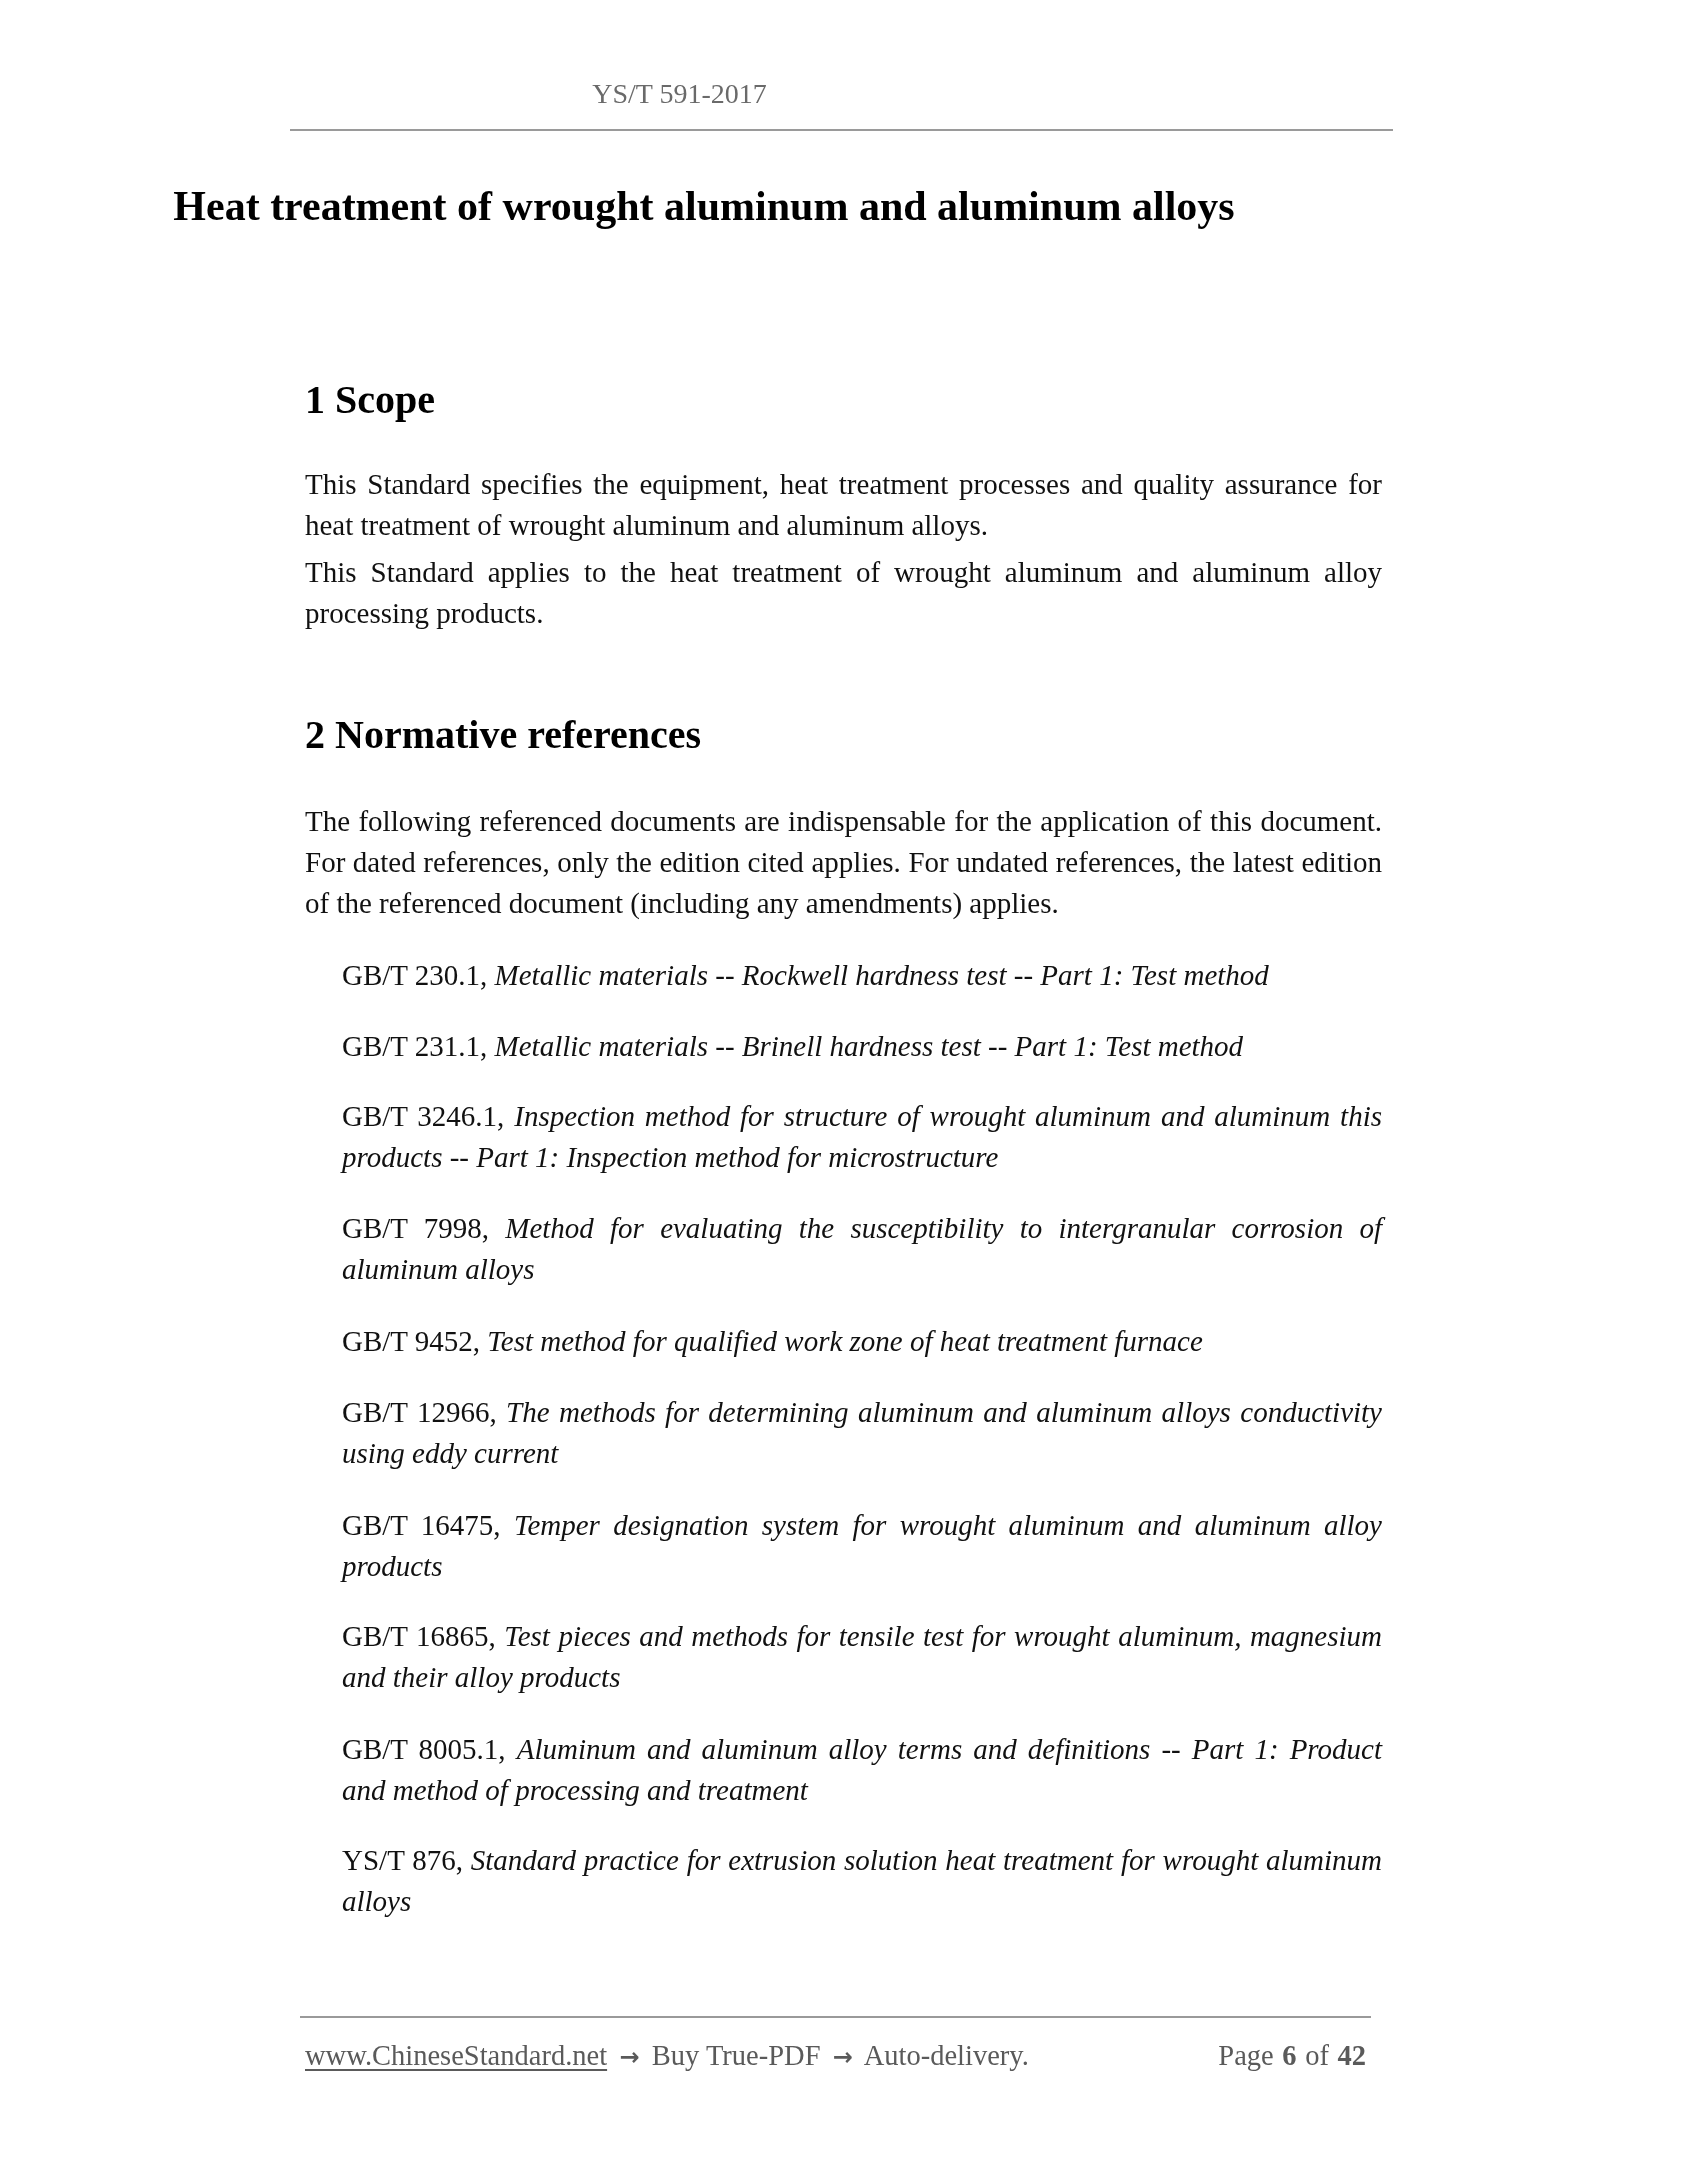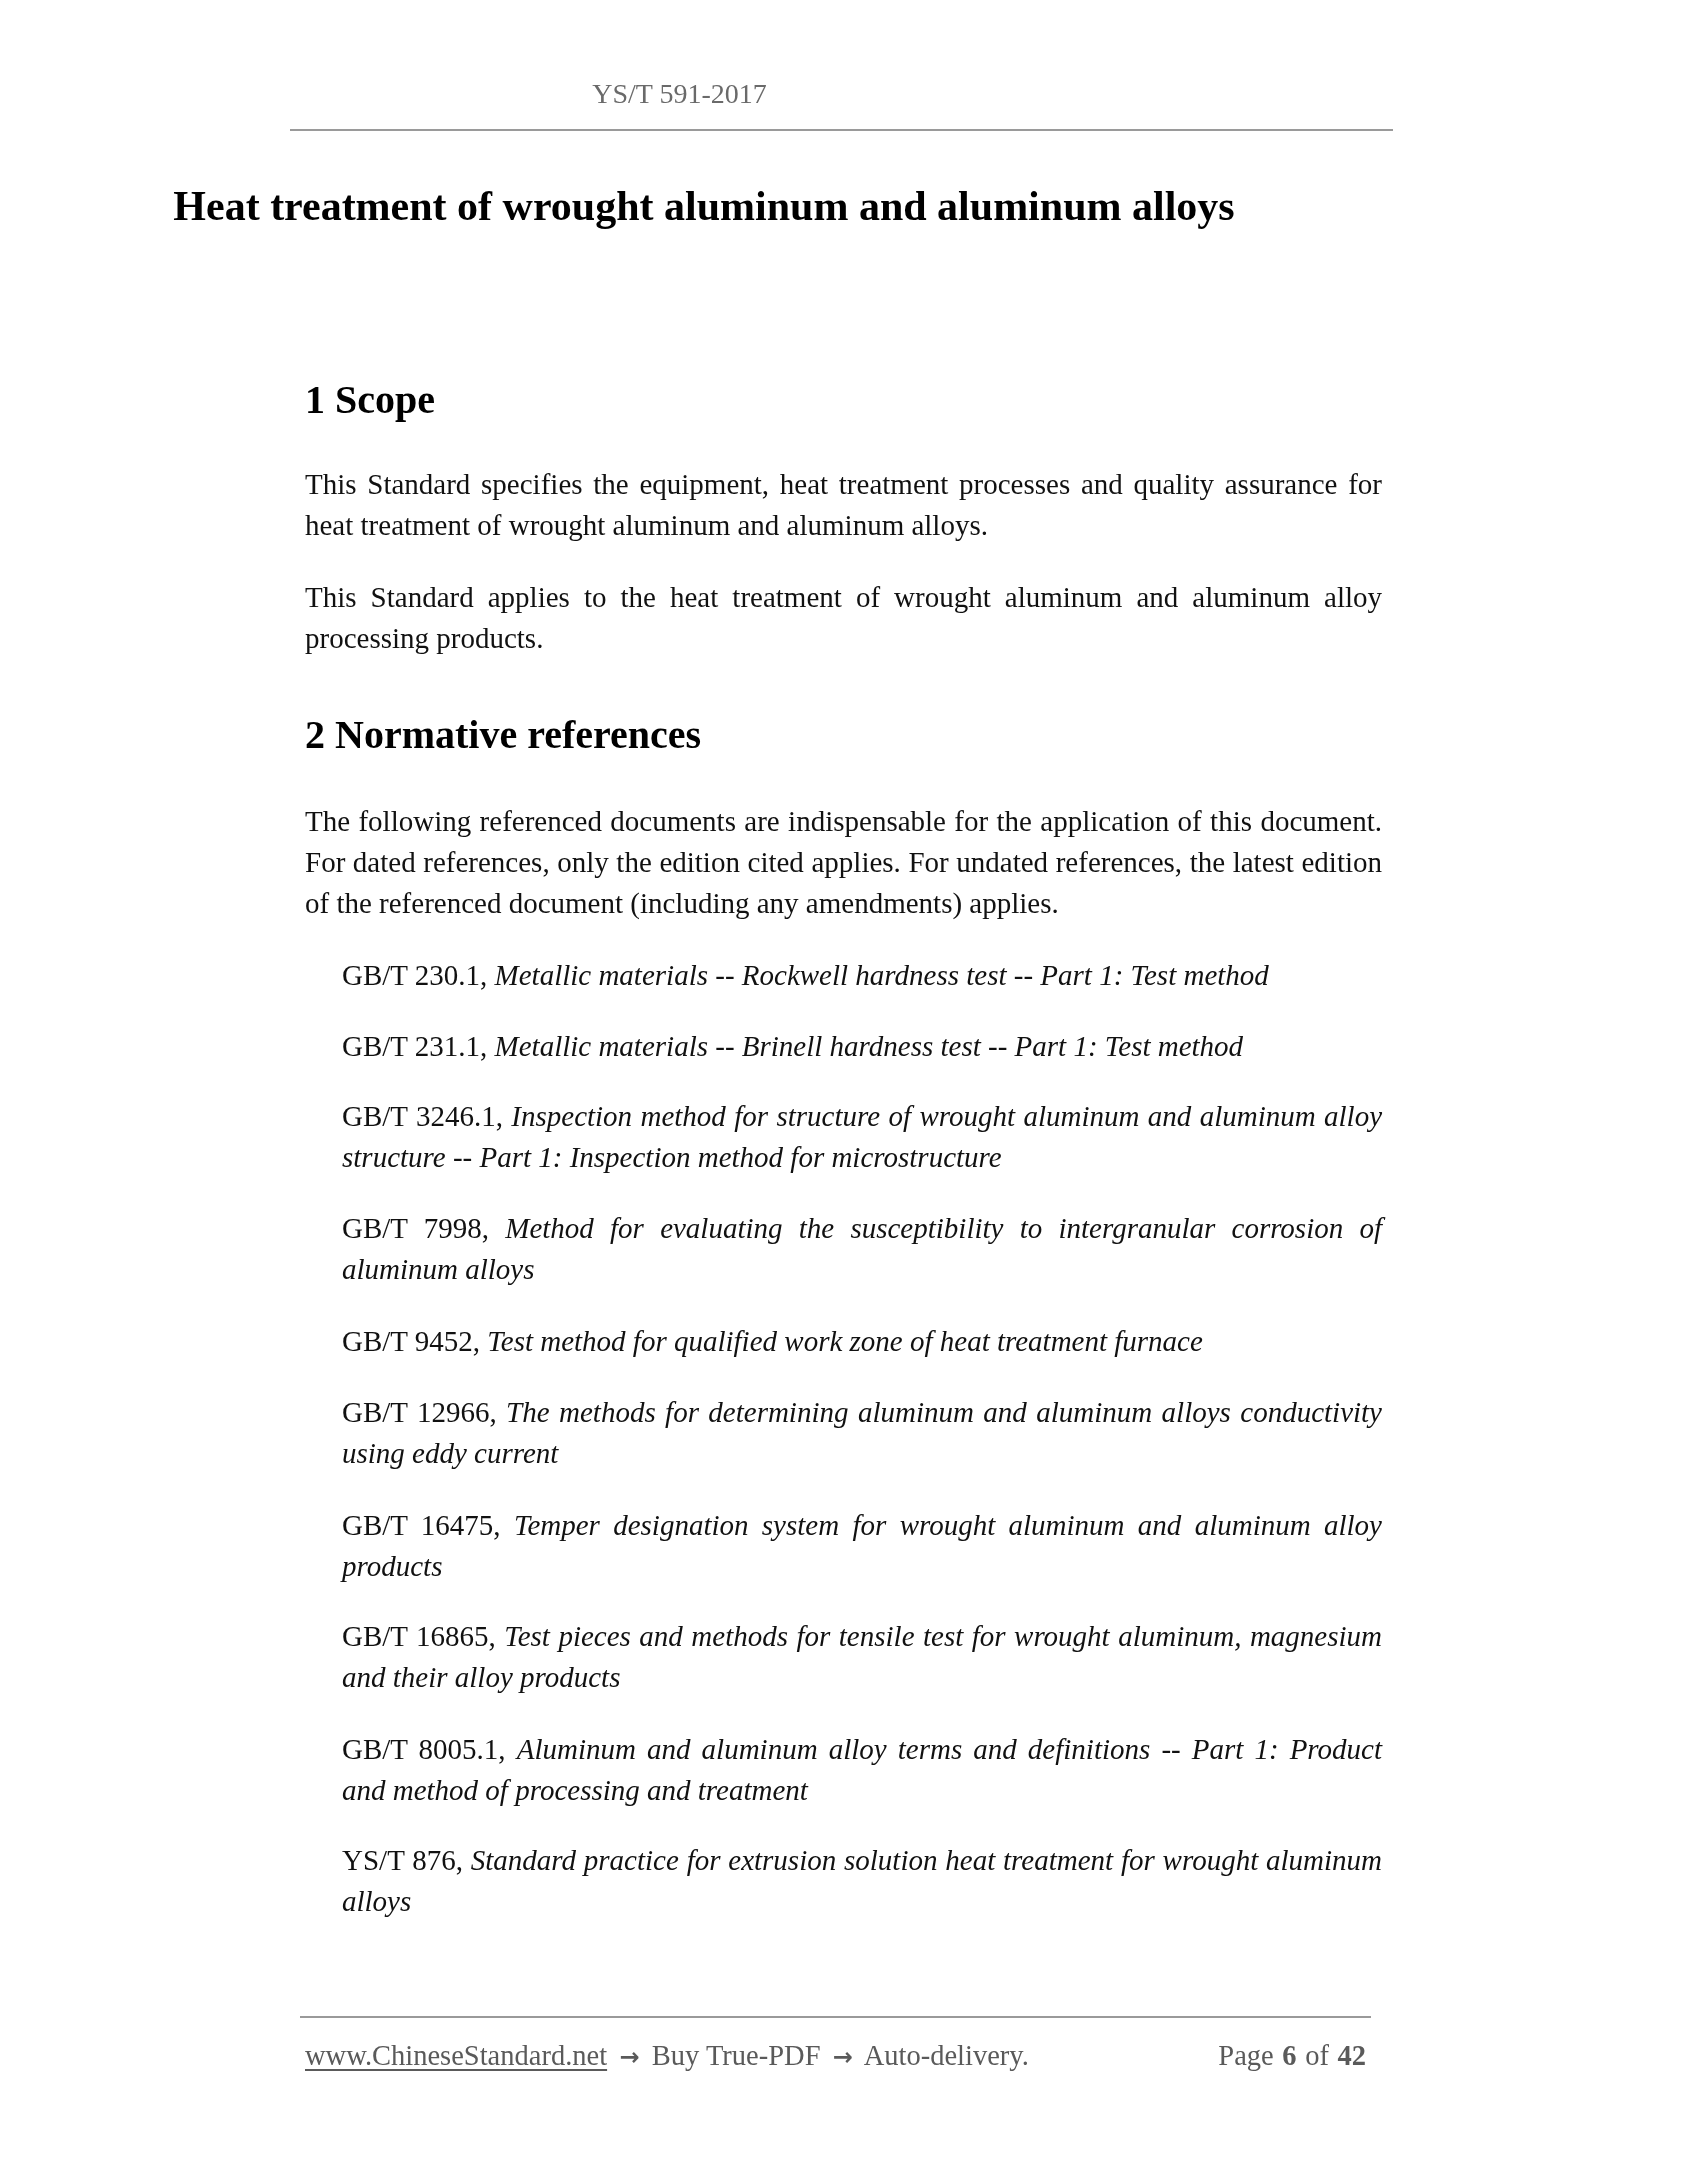--- a/index.html
+++ b/index.html
@@ -101,36 +101,36 @@
 </head>
 <body>
 
 <div class="abs page-header">YS/T 591-2017</div>
 <div class="abs header-rule"></div>
 
 <div class="abs doc-title">Heat treatment of wrought aluminum and aluminum alloys</div>
 
 <div class="abs section-heading" style="top:376px;">1 Scope</div>
 <div class="abs para" style="top:464px;">This Standard specifies the equipment, heat treatment processes and quality assurance for heat treatment of wrought aluminum and aluminum alloys.</div>
-<div class="abs para" style="top:577px;">This Standard applies to the heat treatment of wrought aluminum and aluminum alloy processing products.</div>
+<div class="abs para" style="top:552px;">This Standard applies to the heat treatment of wrought aluminum and aluminum alloy processing products.</div>
 
 <div class="abs section-heading" style="top:711px;">2 Normative references</div>
 <div class="abs para" style="top:801px;">The following referenced documents are indispensable for the application of this document. For dated references, only the edition cited applies. For undated references, the latest edition of the referenced document (including any amendments) applies.</div>
 
 <div class="abs ref" style="top:955px;">
   <span>GB/T 230.1,</span>
   <span class="ref-title">Metallic materials -- Rockwell hardness test -- Part 1: Test method</span>
 </div>
 <div class="abs ref" style="top:1026px;">
   <span>GB/T 231.1,</span>
   <span class="ref-title">Metallic materials -- Brinell hardness test -- Part 1: Test method</span>
 </div>
 <div class="abs ref" style="top:1096px;">
   <span>GB/T 3246.1,</span>
-  <span class="ref-title">Inspection method for structure of wrought aluminum and aluminum alloy structure -- Part 1: Inspection method for microstructure</span>
+  <span class="ref-title">Inspection method for structure of wrought aluminum and aluminum this products -- Part 1: Inspection method for microstructure</span>
 </div>
 <div class="abs ref" style="top:1208px;">
   <span>GB/T 7998,</span>
   <span class="ref-title">Method for evaluating the susceptibility to intergranular corrosion of aluminum alloys</span>
 </div>
 <div class="abs ref" style="top:1321px;">
   <span>GB/T 9452,</span>
   <span class="ref-title">Test method for qualified work zone of heat treatment furnace</span>
 </div>
 <div class="abs ref" style="top:1392px;">

